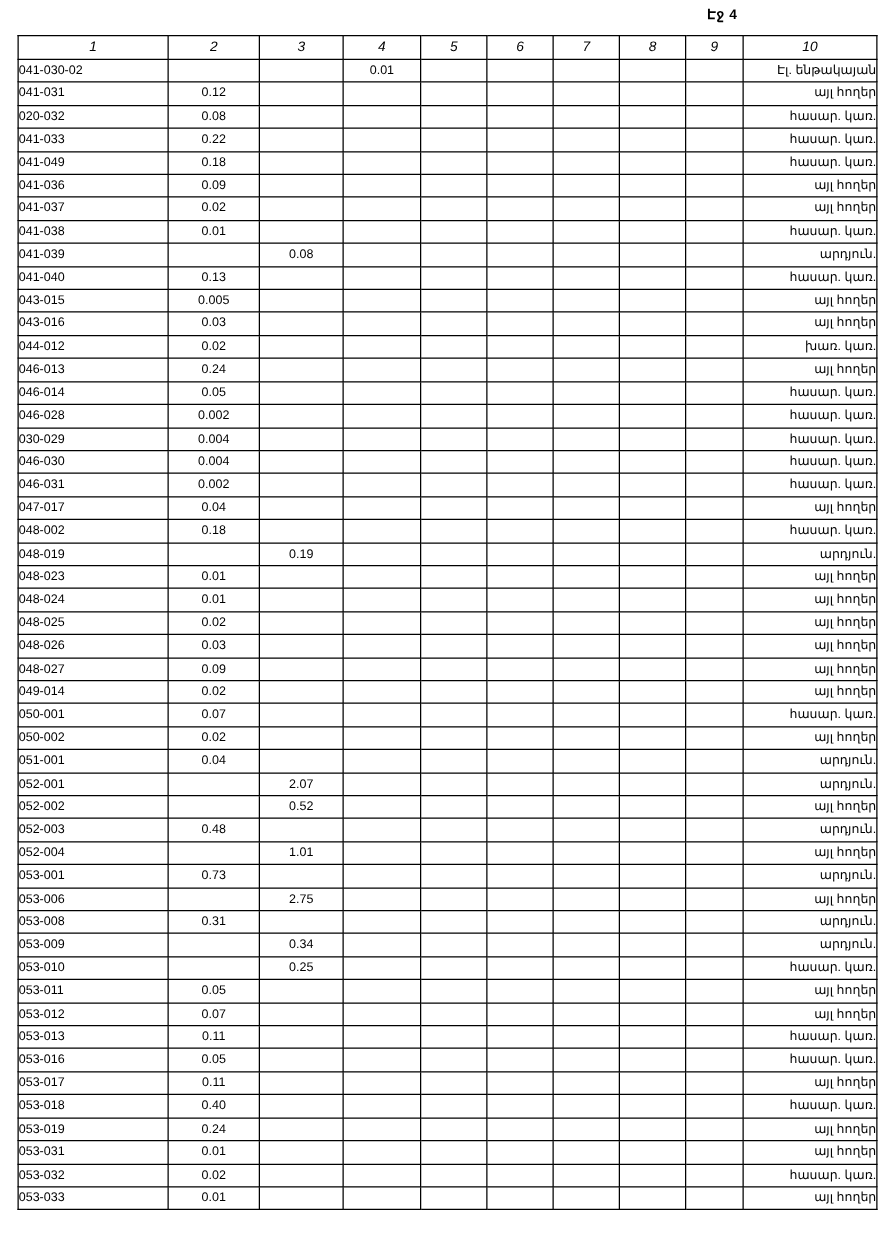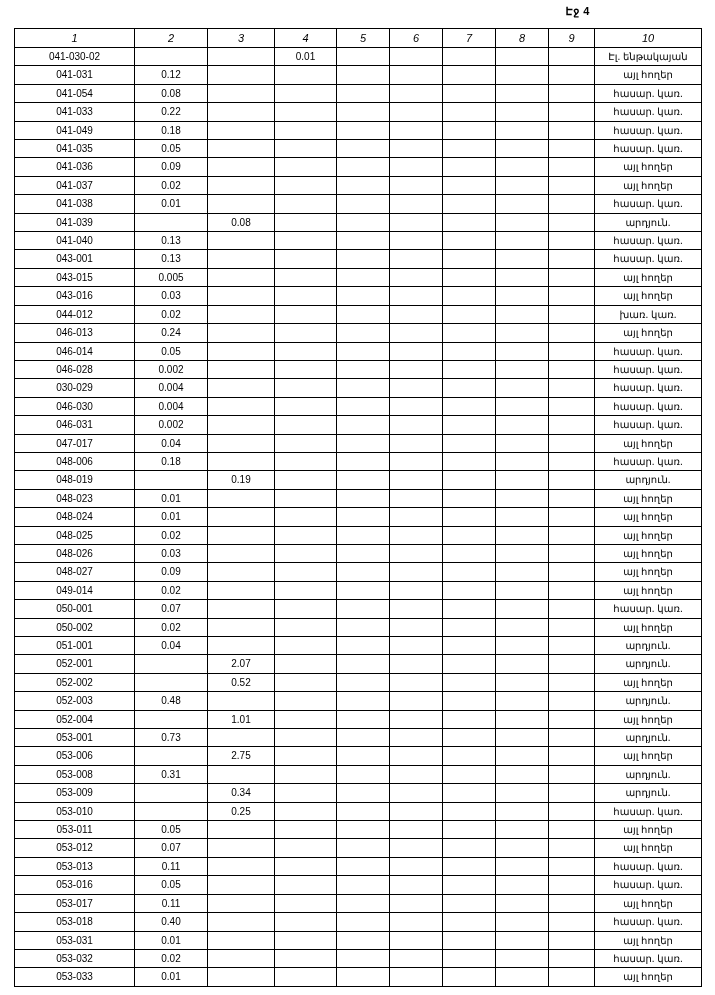--- a/index.html
+++ b/index.html
@@ -63,30 +63,30 @@
   col.c3 { width: 67px; }
   col.c4 { width: 62px; }
   col.c5 { width: 53px; }
   col.c6 { width: 53px; }
   col.c7 { width: 53px; }
   col.c8 { width: 53px; }
   col.c9 { width: 46px; }
   col.c10 { width: 107px; }
 
   td.code {
-    text-align: center;
+    text-align: left;
     padding-left: 3px;
     font-size: 10px;
   }
   td.num {
     text-align: center;
     font-size: 10px;
   }
   td.note {
-    text-align: center;
+    text-align: right;
     padding-left: 4px;
     font-size: 10px;
   }
 </style>
 </head>
 <body>
 
 <div class="page">
 
   <div class="page-header">Էջ 4</div>
@@ -137,21 +137,21 @@
           <td class="num"></td>
           <td class="num"></td>
           <td class="num"></td>
           <td class="num"></td>
           <td class="num"></td>
           <td class="num"></td>
           <td class="num"></td>
           <td class="note">այլ հողեր</td>
         </tr>
         <tr>
-          <td class="code">041-054</td>
+          <td class="code">020-032</td>
           <td class="num">0.08</td>
           <td class="num"></td>
           <td class="num"></td>
           <td class="num"></td>
           <td class="num"></td>
           <td class="num"></td>
           <td class="num"></td>
           <td class="num"></td>
           <td class="note">հասար. կառ.</td>
         </tr>
@@ -173,32 +173,20 @@
           <td class="num"></td>
           <td class="num"></td>
           <td class="num"></td>
           <td class="num"></td>
           <td class="num"></td>
           <td class="num"></td>
           <td class="num"></td>
           <td class="note">հասար. կառ.</td>
         </tr>
         <tr>
-          <td class="code">041-035</td>
-          <td class="num">0.05</td>
-          <td class="num"></td>
-          <td class="num"></td>
-          <td class="num"></td>
-          <td class="num"></td>
-          <td class="num"></td>
-          <td class="num"></td>
-          <td class="num"></td>
-          <td class="note">հասար. կառ.</td>
-        </tr>
-        <tr>
           <td class="code">041-036</td>
           <td class="num">0.09</td>
           <td class="num"></td>
           <td class="num"></td>
           <td class="num"></td>
           <td class="num"></td>
           <td class="num"></td>
           <td class="num"></td>
           <td class="num"></td>
           <td class="note">այլ հողեր</td>
@@ -245,32 +233,20 @@
           <td class="num"></td>
           <td class="num"></td>
           <td class="num"></td>
           <td class="num"></td>
           <td class="num"></td>
           <td class="num"></td>
           <td class="num"></td>
           <td class="note">հասար. կառ.</td>
         </tr>
         <tr>
-          <td class="code">043-001</td>
-          <td class="num">0.13</td>
-          <td class="num"></td>
-          <td class="num"></td>
-          <td class="num"></td>
-          <td class="num"></td>
-          <td class="num"></td>
-          <td class="num"></td>
-          <td class="num"></td>
-          <td class="note">հասար. կառ.</td>
-        </tr>
-        <tr>
           <td class="code">043-015</td>
           <td class="num">0.005</td>
           <td class="num"></td>
           <td class="num"></td>
           <td class="num"></td>
           <td class="num"></td>
           <td class="num"></td>
           <td class="num"></td>
           <td class="num"></td>
           <td class="note">այլ հողեր</td>
@@ -377,21 +353,21 @@
           <td class="num"></td>
           <td class="num"></td>
           <td class="num"></td>
           <td class="num"></td>
           <td class="num"></td>
           <td class="num"></td>
           <td class="num"></td>
           <td class="note">այլ հողեր</td>
         </tr>
         <tr>
-          <td class="code">048-006</td>
+          <td class="code">048-002</td>
           <td class="num">0.18</td>
           <td class="num"></td>
           <td class="num"></td>
           <td class="num"></td>
           <td class="num"></td>
           <td class="num"></td>
           <td class="num"></td>
           <td class="num"></td>
           <td class="note">հասար. կառ.</td>
         </tr>
@@ -687,20 +663,32 @@
           <td class="code">053-018</td>
           <td class="num">0.40</td>
           <td class="num"></td>
           <td class="num"></td>
           <td class="num"></td>
           <td class="num"></td>
           <td class="num"></td>
           <td class="num"></td>
           <td class="num"></td>
           <td class="note">հասար. կառ.</td>
+        </tr>
+        <tr>
+          <td class="code">053-019</td>
+          <td class="num">0.24</td>
+          <td class="num"></td>
+          <td class="num"></td>
+          <td class="num"></td>
+          <td class="num"></td>
+          <td class="num"></td>
+          <td class="num"></td>
+          <td class="num"></td>
+          <td class="note">այլ հողեր</td>
         </tr>
         <tr>
           <td class="code">053-031</td>
           <td class="num">0.01</td>
           <td class="num"></td>
           <td class="num"></td>
           <td class="num"></td>
           <td class="num"></td>
           <td class="num"></td>
           <td class="num"></td>

